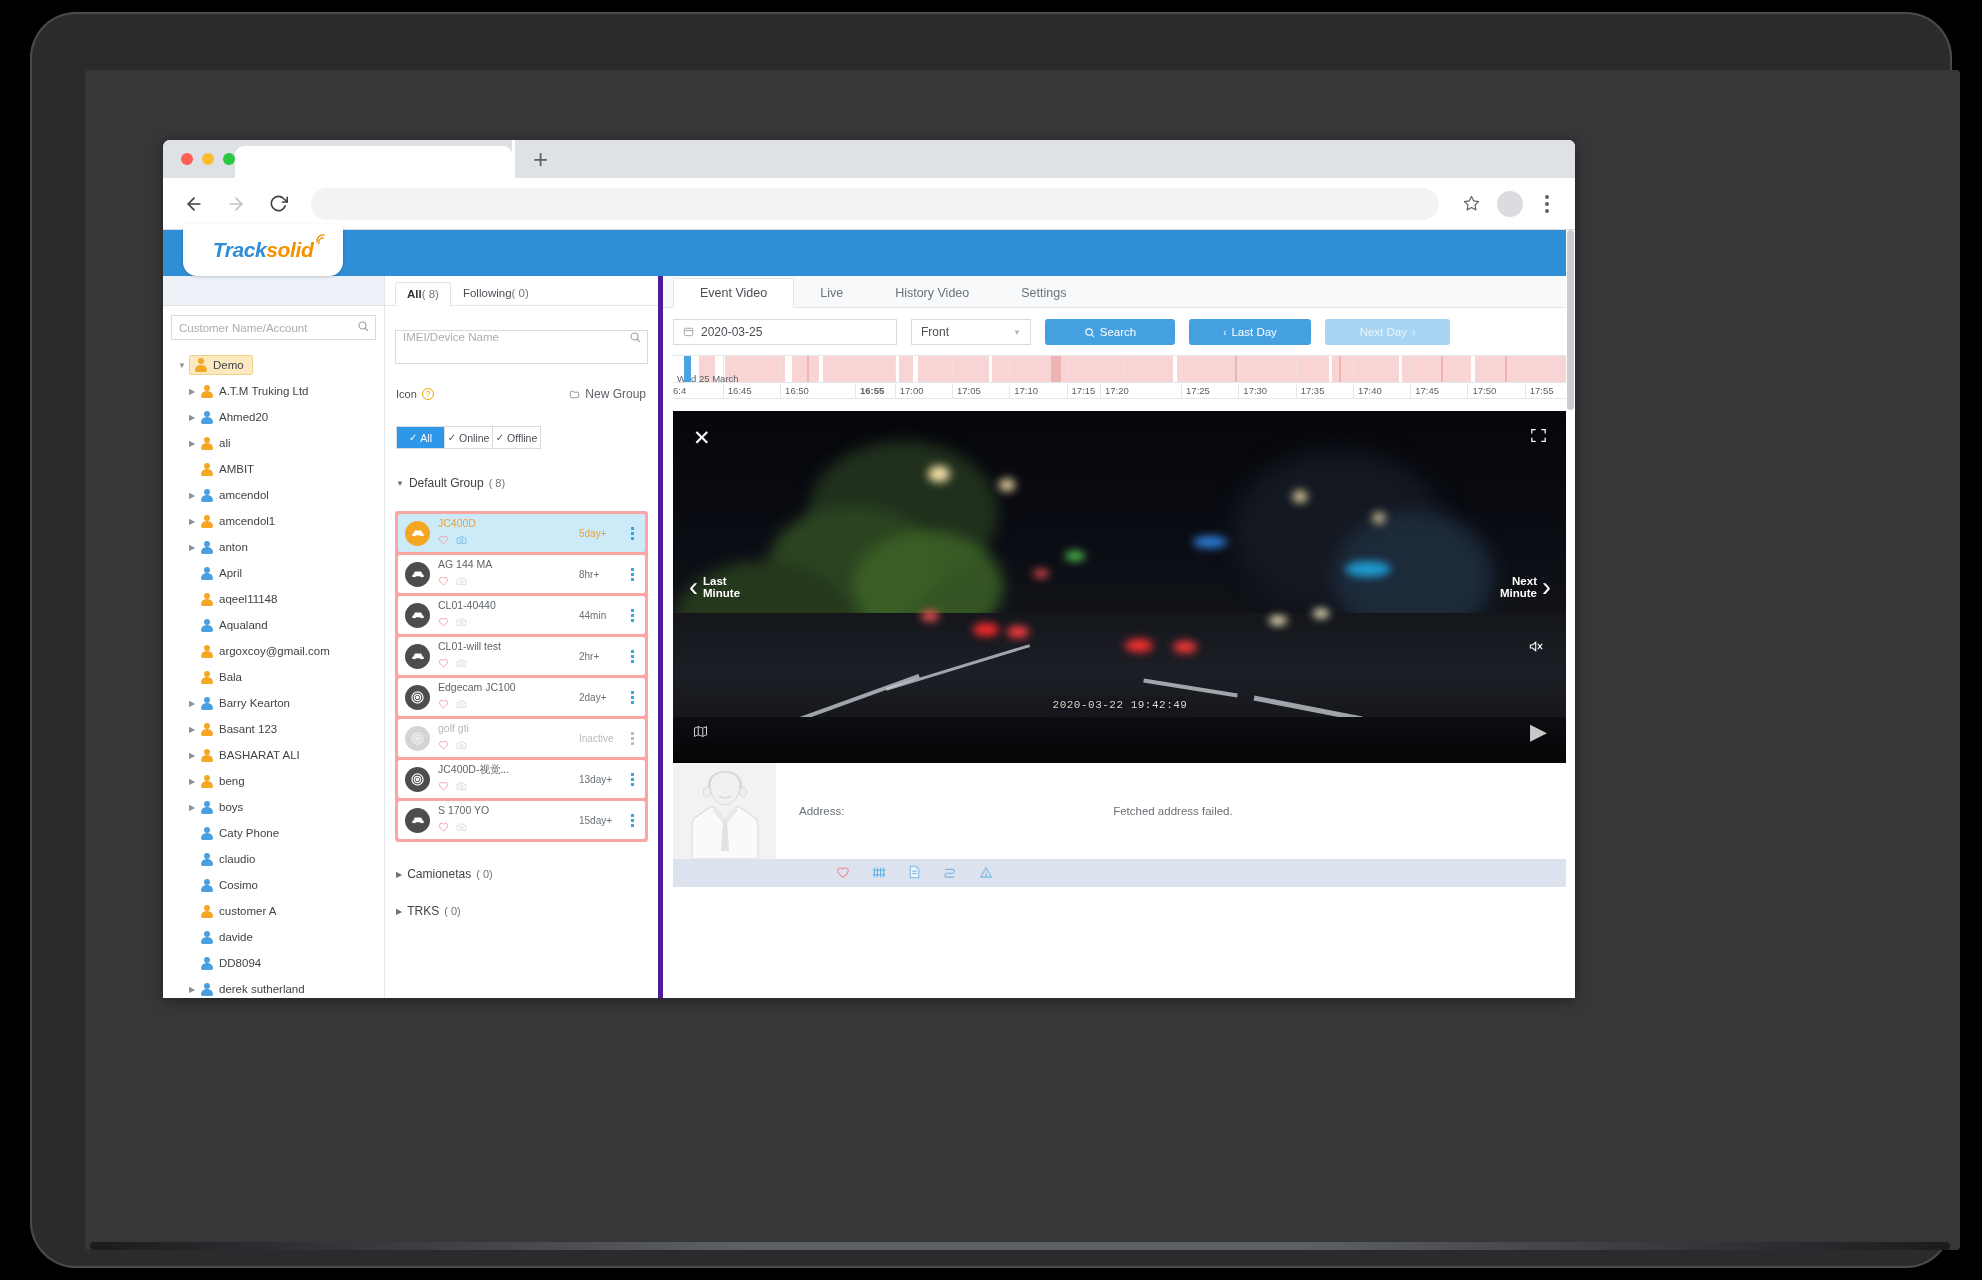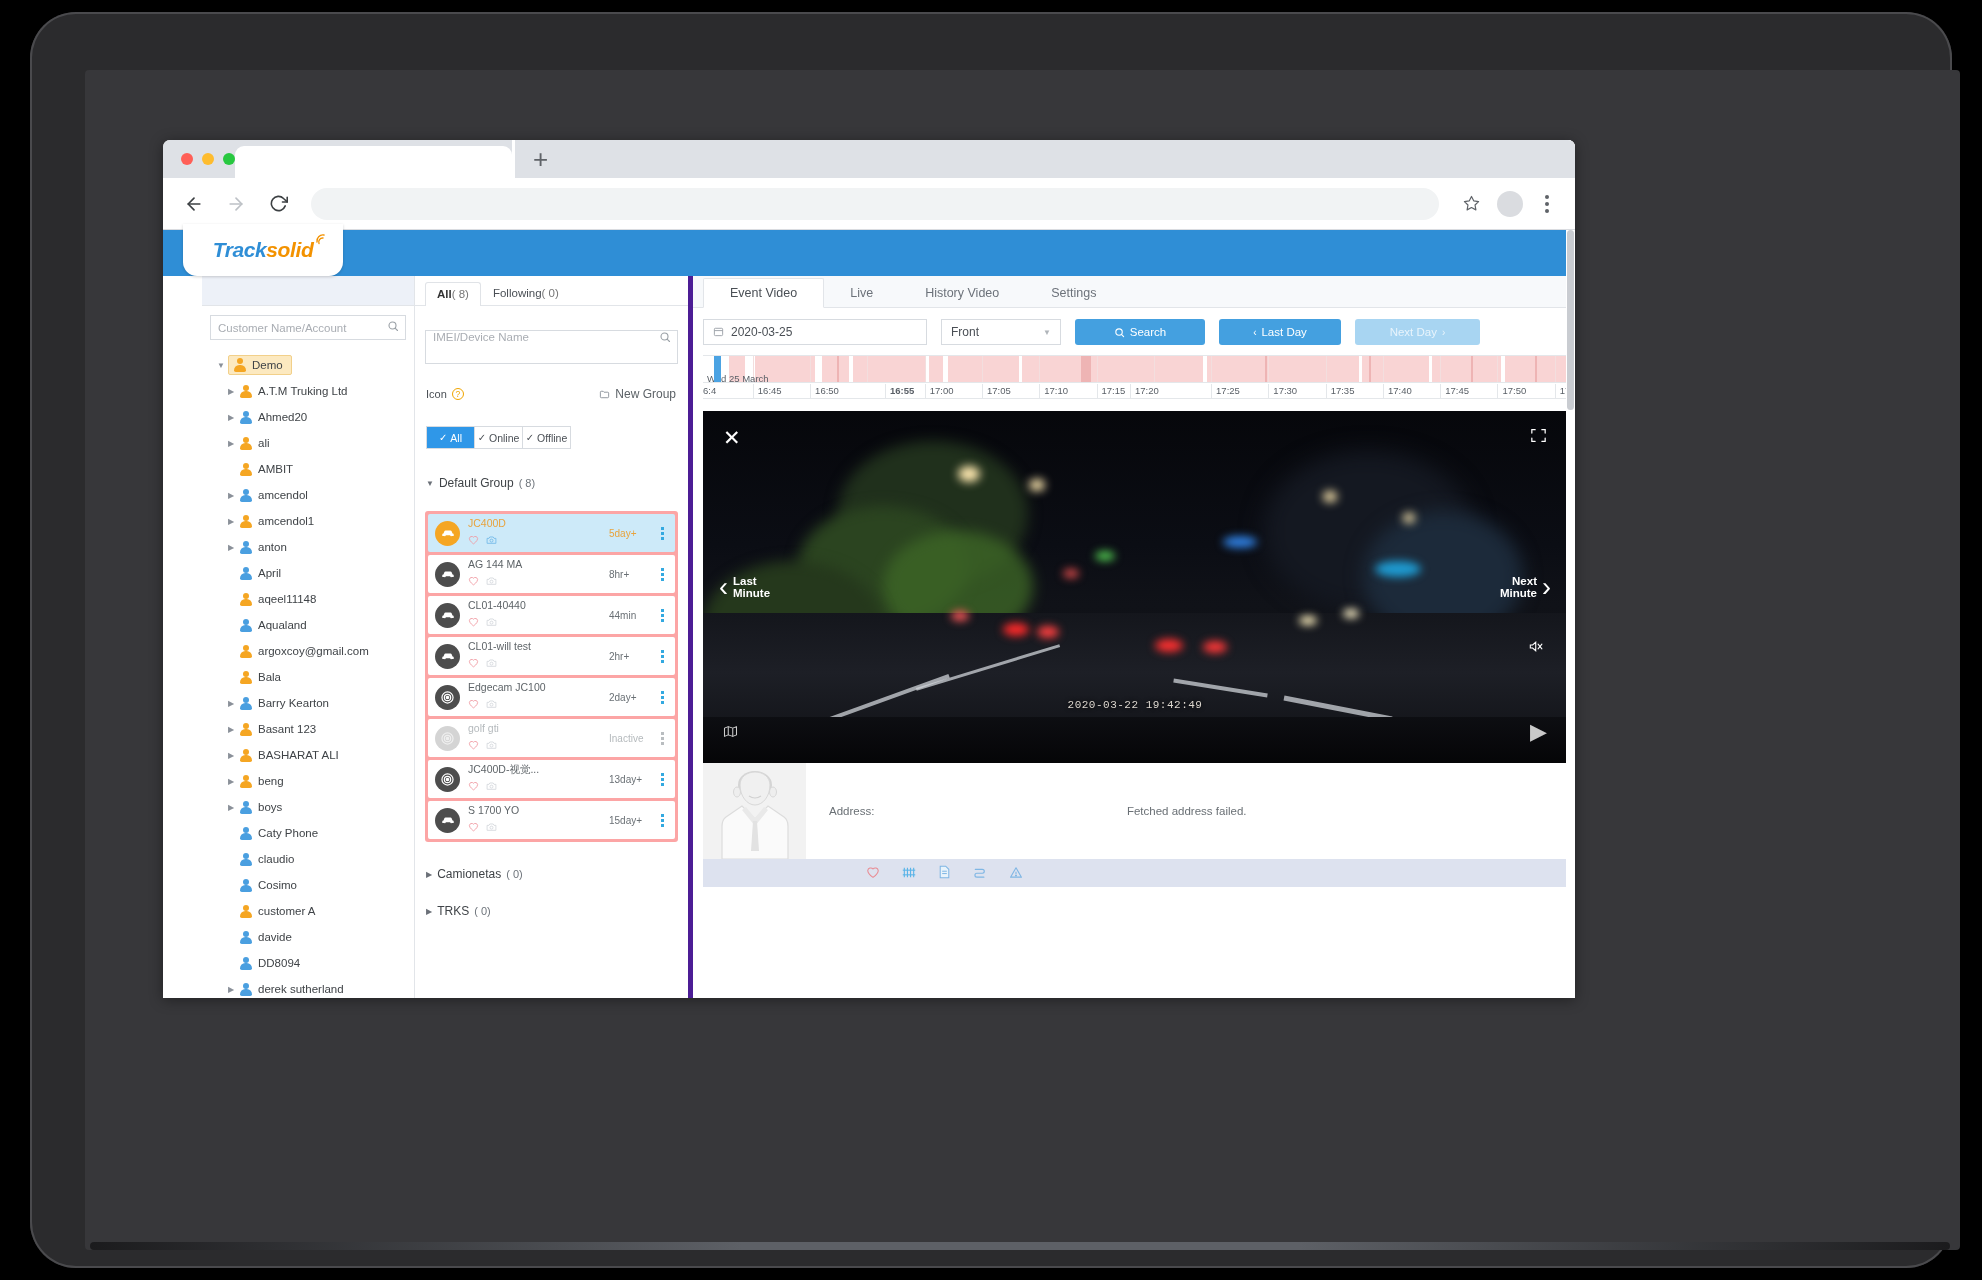--- a/index.html
+++ b/index.html
@@ -83,23 +83,22 @@
   #logo-text{ font-size:21px; font-style:italic; font-weight:bold; letter-spacing:-.4px;}
   #logo-text .b{color:#2f8ed6;} #logo-text .o{color:#f39200;}
   #logo-wave{
     position:absolute; right:14px; top:7px; width:16px;height:16px;
   }
 
   #body-row{ display:flex; height:722px; background:#fff;}
 
   
   #sidebar{
-    width:252px; border-right:1px solid #e2e5e9; display:flex; flex-direction:column;
+    width:222px; border-right:1px solid #e2e5e9; display:flex; flex-direction:column;
     background:#fff;
-    padding-left:39px;
   }
   #sidebar-head{height:30px;background:#edf1f8;border-bottom:1px solid #e2e5e9;}
   #cust-search-wrap{ padding:9px 8px 4px 8px;}
   #cust-search{
     display:flex; align-items:center; height:25px; border:1px solid #d7dbe0; background:#fff;
   }
   #cust-search input{
     flex:1; border:0; outline:0; font-size:11.5px; color:#444; padding:0 7px;
     font-family:"Liberation Sans",sans-serif; background:transparent;
   }

